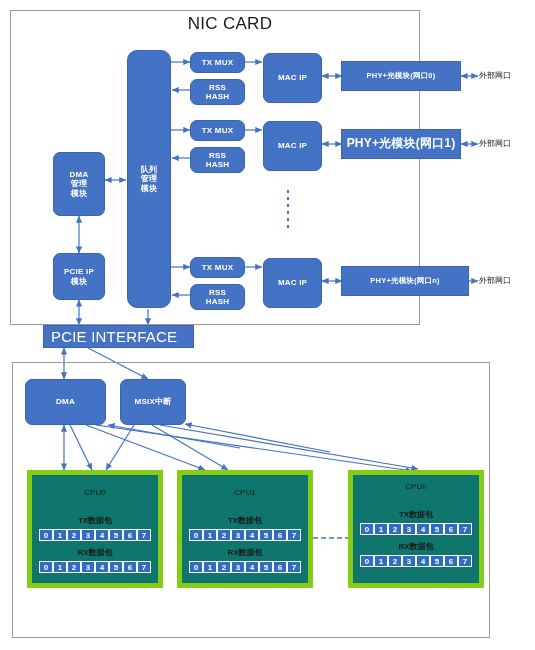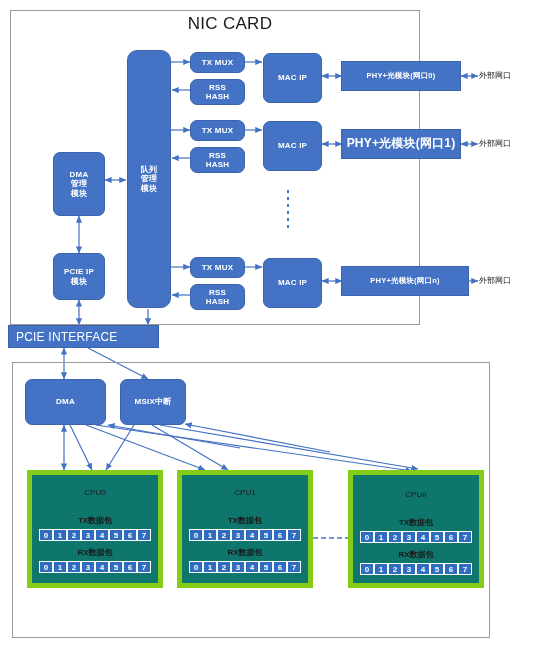--- a/index.html
+++ b/index.html
@@ -70,26 +70,27 @@
     font-weight: 400;
     white-space: nowrap;
   }
 
   
   .banner {
     box-sizing: border-box;
     background: #4472C4;
     border: 1px solid #3B63AE;
     color: #ffffff;
-    font-size: 12px;
+    font-size: 15px;
     font-weight: 400;
     display: flex;
     align-items: center;
     padding-left: 7px;
     letter-spacing: .2px;
+    margin-left: 35px;
   }
 
   
   .cpu-box {
     box-sizing: border-box;
     border: 5px solid #84cc16;
     background: #0f766e;
   }
 
   
@@ -275,21 +276,21 @@
         <div class="cell">2</div>
         <div class="cell">3</div>
         <div class="cell">4</div>
         <div class="cell">5</div>
         <div class="cell">6</div>
         <div class="cell">7</div>
       </div>
   </div>
 
   <div class="abs cpu-box" style="left:348px; top:470px; width:136px; height:118px;">
-    <div class="cpu-title" style="margin-top:15px;">CPUn</div>
+    <div class="cpu-title" style="margin-top:7px;">CPUn</div>
     <div class="pkt-label" style="margin-top:18px;">TX数据包</div>
     <div class="strip" style="margin:3px 0 0 7px;">
         <div class="cell">0</div>
         <div class="cell">1</div>
         <div class="cell">2</div>
         <div class="cell">3</div>
         <div class="cell">4</div>
         <div class="cell">5</div>
         <div class="cell">6</div>
         <div class="cell">7</div>

